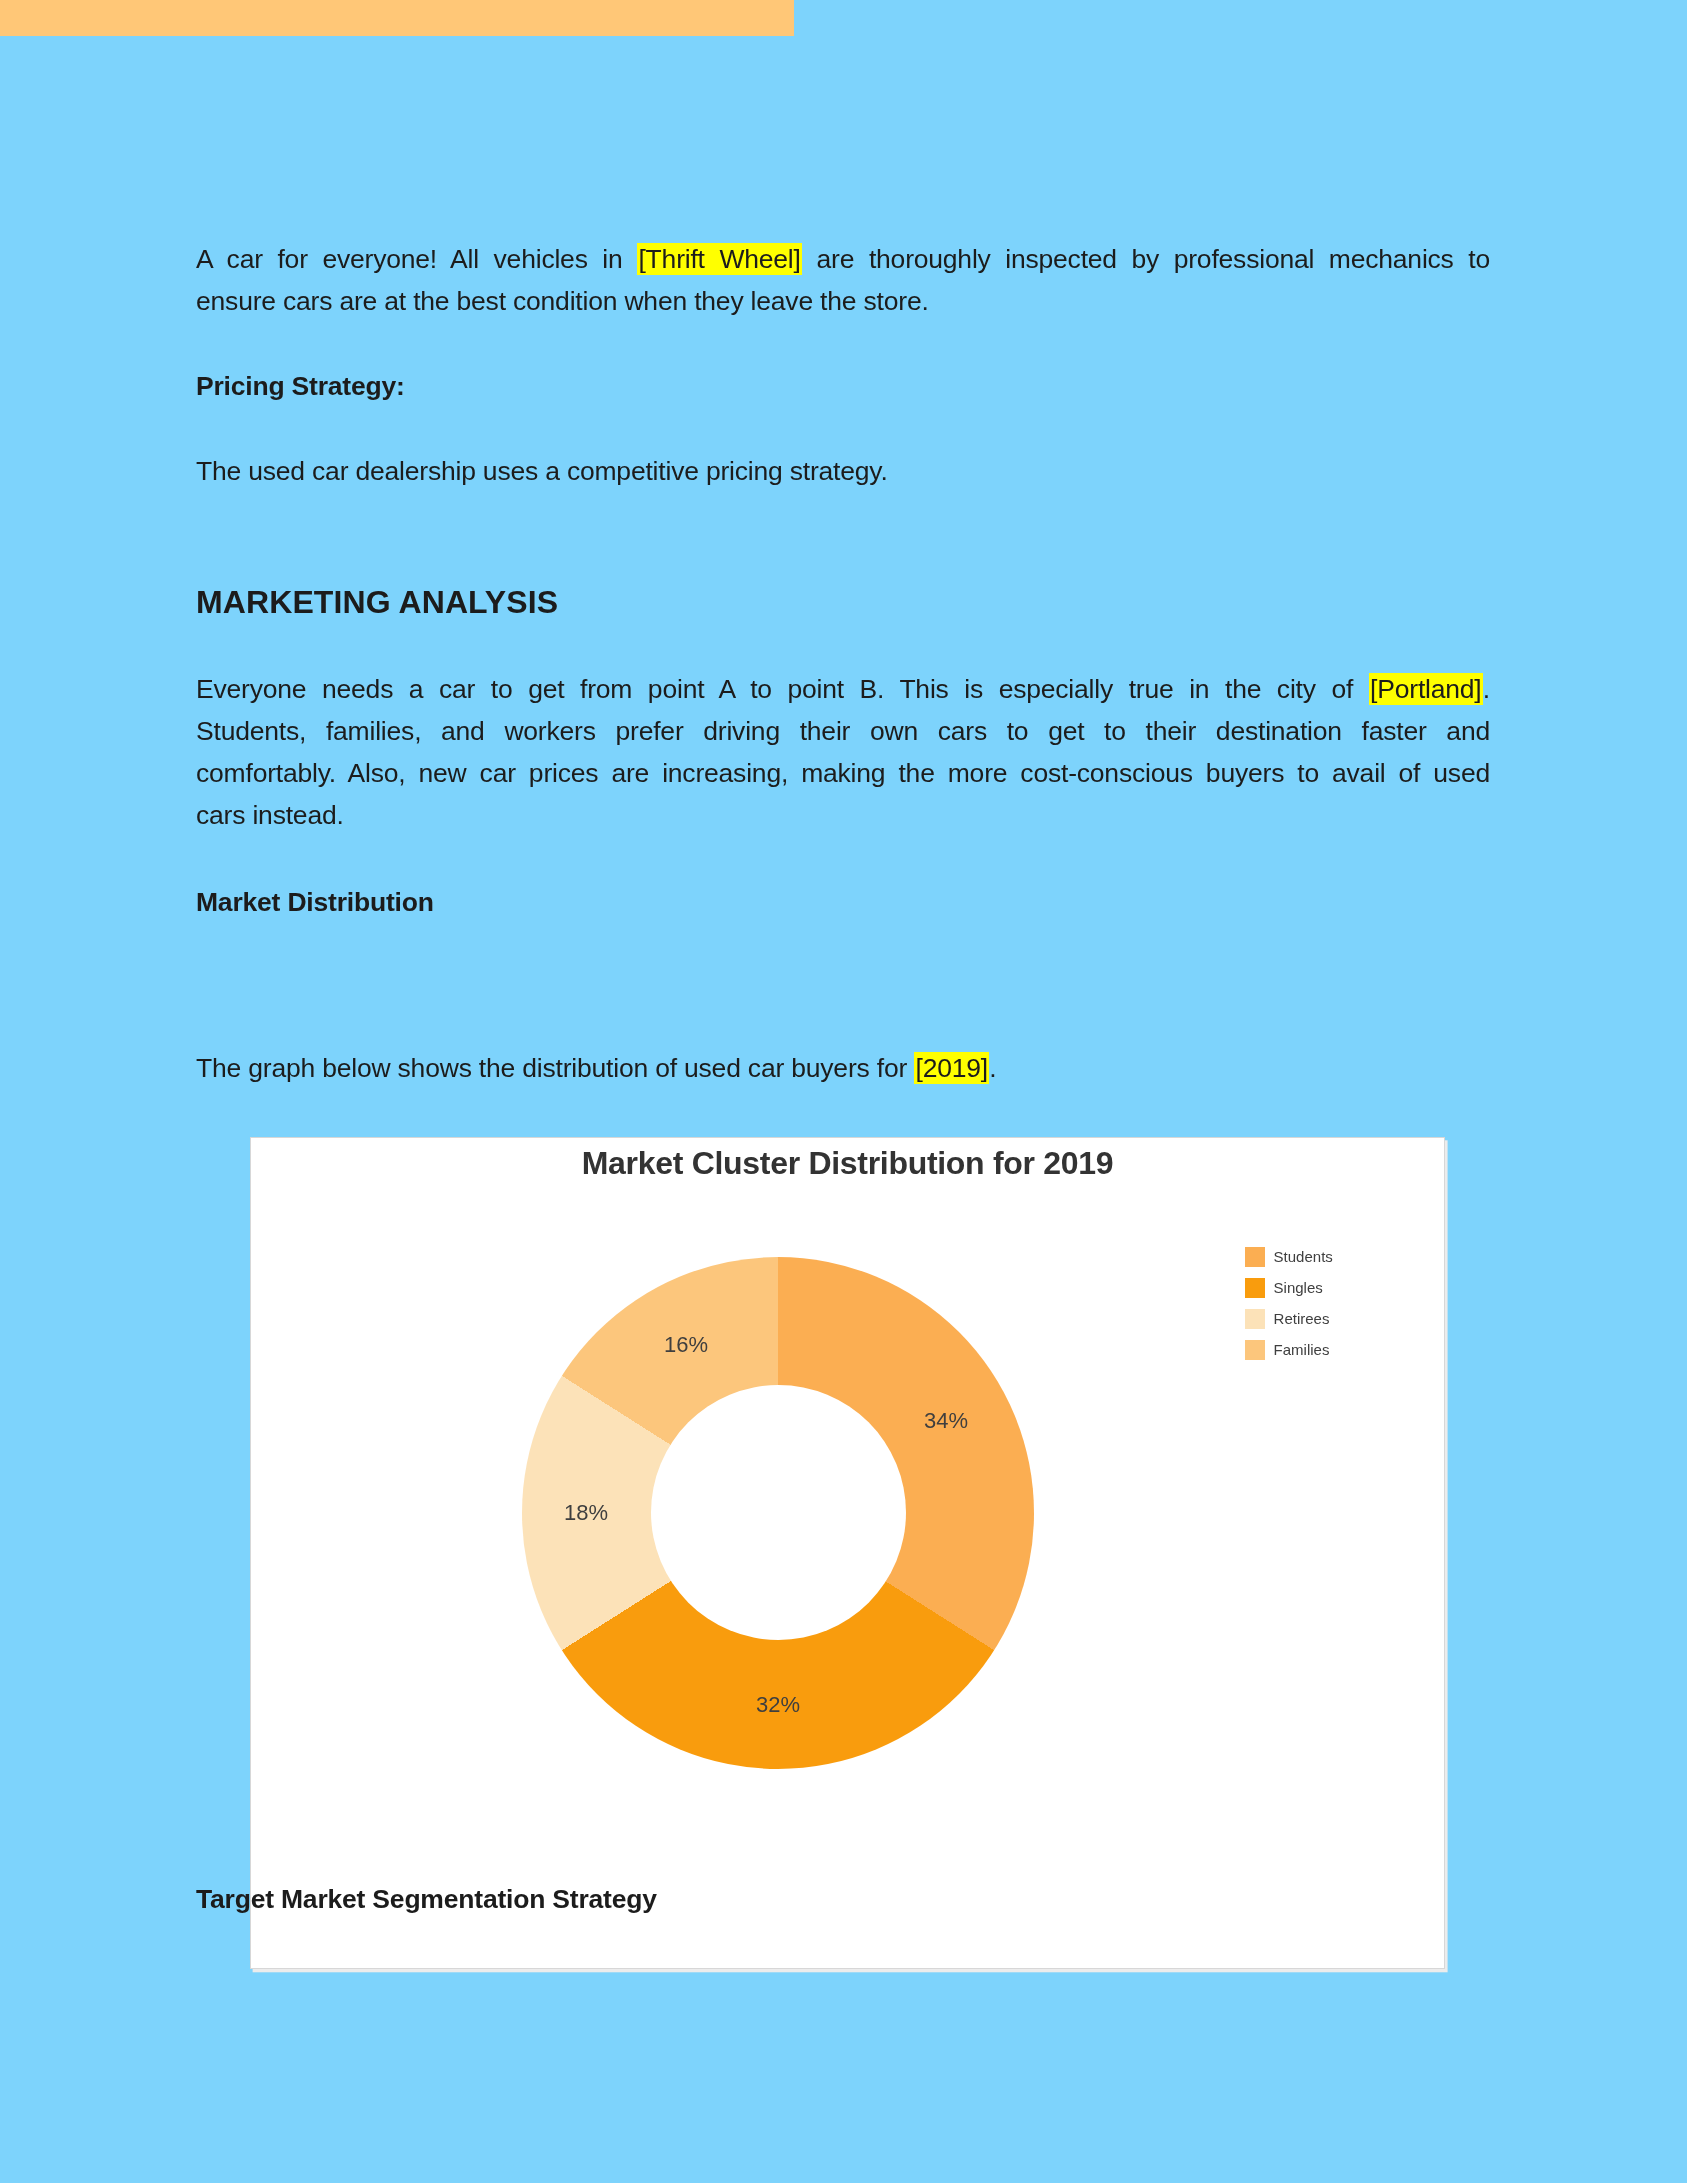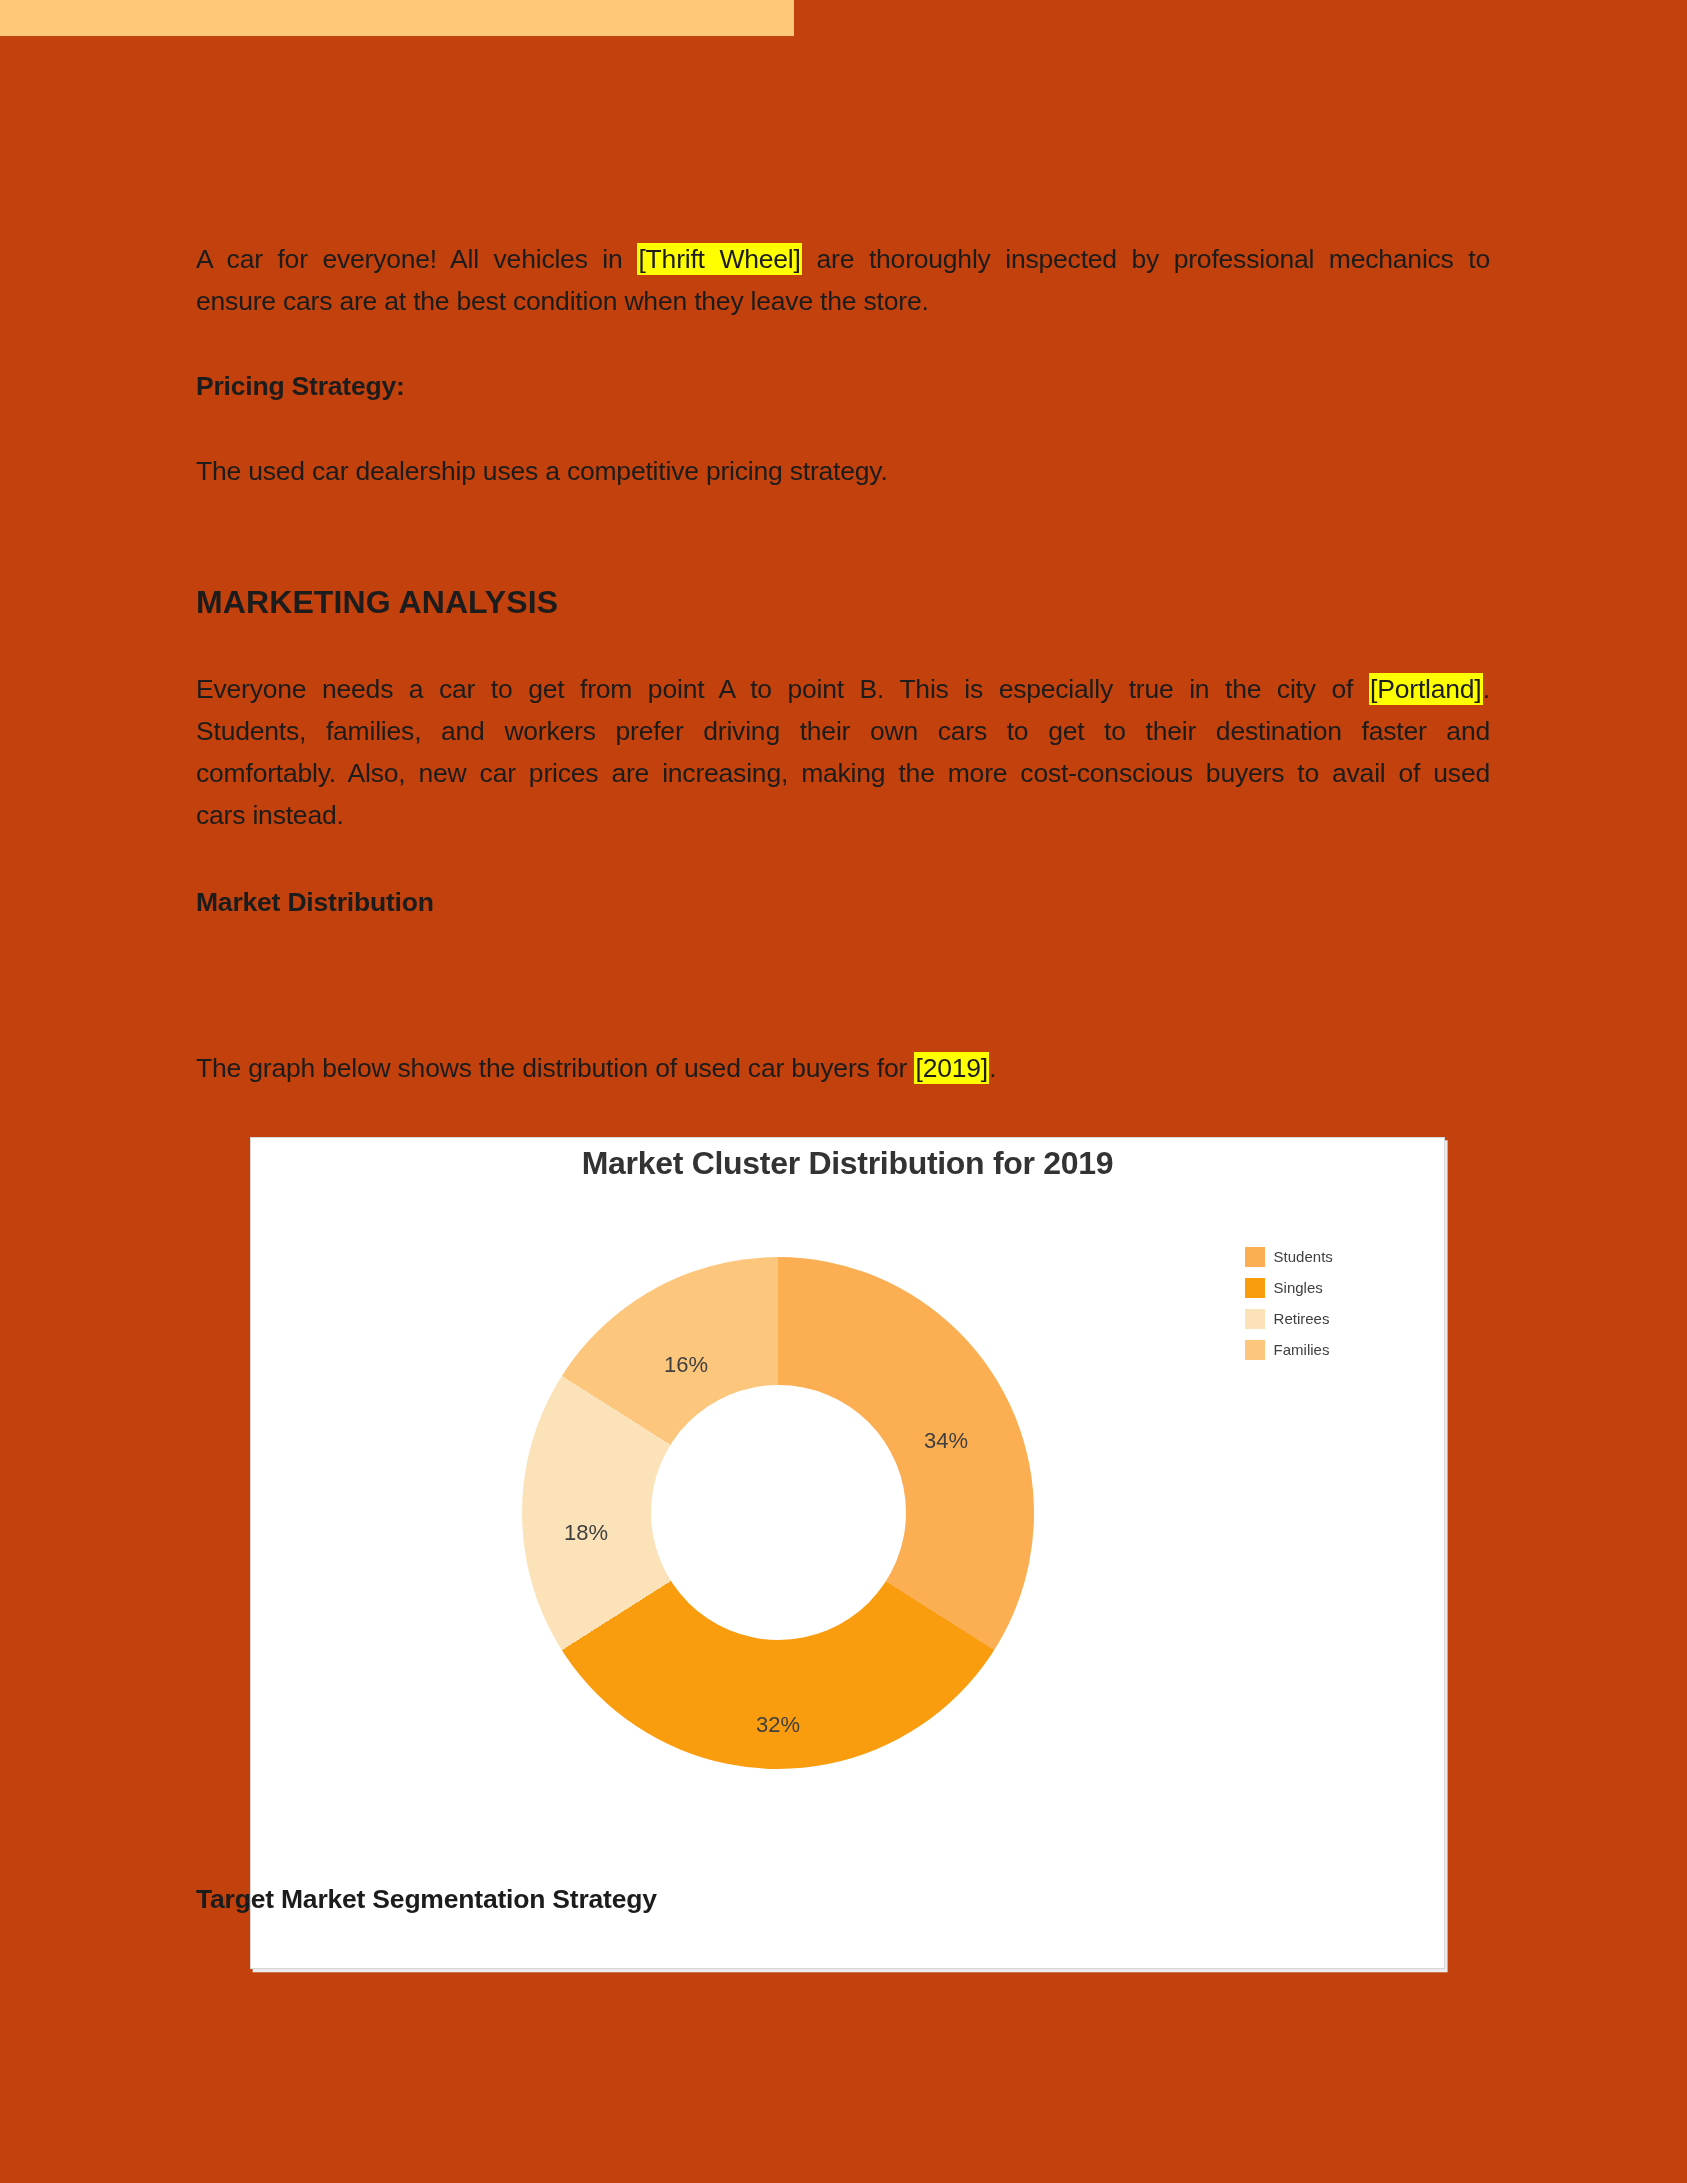--- a/index.html
+++ b/index.html
@@ -1,19 +1,19 @@
 <!DOCTYPE html>
 <html style="font-size:10.6px"><head>
 <meta charset="utf-8">
 <style>
   html,body{margin:0;padding:0;background:#fff;}
   .page{
     position:relative;
     width:1687px;height:2183px;
-    background:#c2410c;
+    background:#7dd3fc;
     font-family:"Liberation Sans", sans-serif;
     color:#1c1c1c;
     overflow:hidden;
   }
   .topbar{
     position:absolute;left:0;top:0;
     width:794px;height:36px;
   }
   .block{
     position:absolute;left:196px;width:1294px;
@@ -45,21 +45,21 @@
     position:absolute;left:271px;top:119px;
     width:512px;height:512px;border-radius:50%;
   }
   .hole{
     position:absolute;left:400px;top:247px;
     width:255px;height:255px;border-radius:50%;
     background:#ffffff;
   }
   .seg-label{
     position:absolute;transform:translate(-50%,-50%);
-    font-size:22px;color:#3f3f3f;white-space:nowrap;margin-top:20px;
+    font-size:22px;color:#3f3f3f;white-space:nowrap;
   }
   .legend{
     position:absolute;left:994px;top:103px;
   }
   .legend-row{
     display:flex;align-items:center;height:31px;
   }
   .legend-swatch{
     width:20px;height:20px;margin-right:8.6px;flex:0 0 auto;
   }

